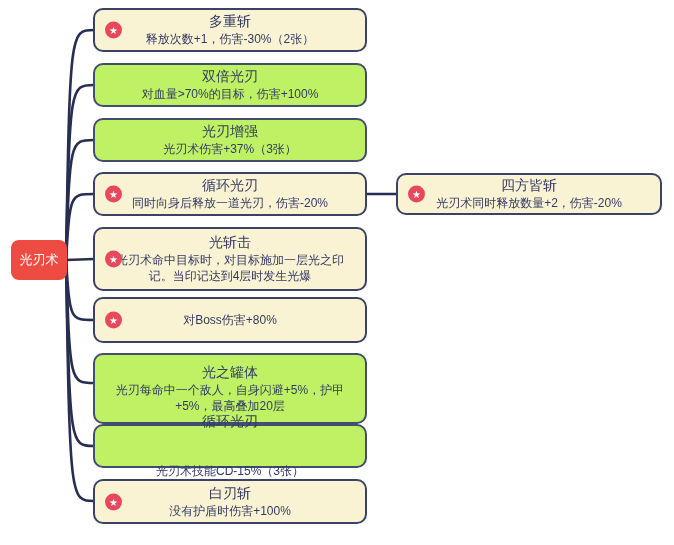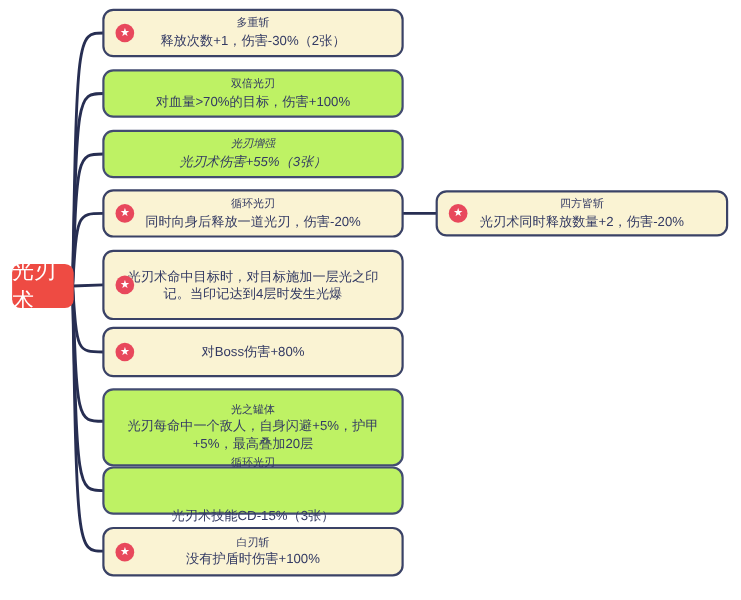--- a/index.html
+++ b/index.html
@@ -9,37 +9,37 @@
   }
   svg.links{position:absolute;left:0;top:0;width:674px;height:545px;}
   svg.links path{stroke:#272e52;stroke-width:2.6;fill:none;stroke-linecap:round;}
   .node{
     position:absolute;left:93px;width:274px;box-sizing:border-box;
     background:#bef264;border:2px solid #434c71;border-radius:10px;
     display:flex;flex-direction:column;justify-content:center;
     text-align:center;padding:3px 14px;cursor:pointer;
   }
   .node.starred{background:#faf3d3;border-color:#3a4266;}
-  .node .title{font-size:10px;line-height:1.35;}
+  .node .title{font-size:14px;line-height:1.35;}
   .node .desc{font-size:12px;line-height:1.35;}
   .star{
     display:none;position:absolute;left:10px;top:50%;transform:translateY(-50%);
     width:17px;height:17px;border-radius:50%;background:#e8485c;color:#ffffff;
     font-size:10px;line-height:17px;text-align:center;
   }
   .node.starred .star{display:block;}
   .root{
     position:absolute;left:11px;top:240px;width:56px;height:40px;
     background:#ee4b43;color:#ffffff;border-radius:8px;
     display:flex;align-items:center;justify-content:center;
-    font-size:20px;cursor:pointer;
+    font-size:13px;cursor:pointer;
   }
   .n1{top:8px;height:44px;}
   .n2{top:63px;height:44px;}
-  .n3{top:118px;height:44px;font-style:italic;}
+  .n3{top:118px;height:44px;}
   .n4{top:172px;height:44px;}
   .n5{top:227px;height:64px;}
   .n6{top:297px;height:46px;}
   .n7{top:353px;height:71px;}
   .n8{top:424px;height:44px;gap:32px;}
   .n9{top:479px;height:45px;}
   .nc{left:396px;top:173px;width:266px;height:42px;}
 </style>
 </head>
 <body>
@@ -71,31 +71,32 @@
 
   <div class="node n2">
 
     <div class="title">双倍光刃</div>
     <div class="desc">对血量&gt;70%的目标，伤害+100%</div>
   </div>
 
   <div class="node n3">
 
     <div class="title">光刃增强</div>
-    <div class="desc">光刃术伤害+55%（3张）</div>
+    <div class="desc">光刃术伤害+37%（3张）</div>
   </div>
 
   <div class="node n4 starred">
     <span class="star">★</span>
     <div class="title">循环光刃</div>
     <div class="desc">同时向身后释放一道光刃，伤害-20%</div>
   </div>
 
   <div class="node n5 starred">
     <span class="star">★</span>
+    <div class="title">光斩击</div>
     <div class="desc">光刃术命中目标时，对目标施加一层光之印记。当印记达到4层时发生光爆</div>
   </div>
 
   <div class="node n6 starred">
     <span class="star">★</span>
     <div class="desc">对Boss伤害+80%</div>
   </div>
 
   <div class="node n7">
 

